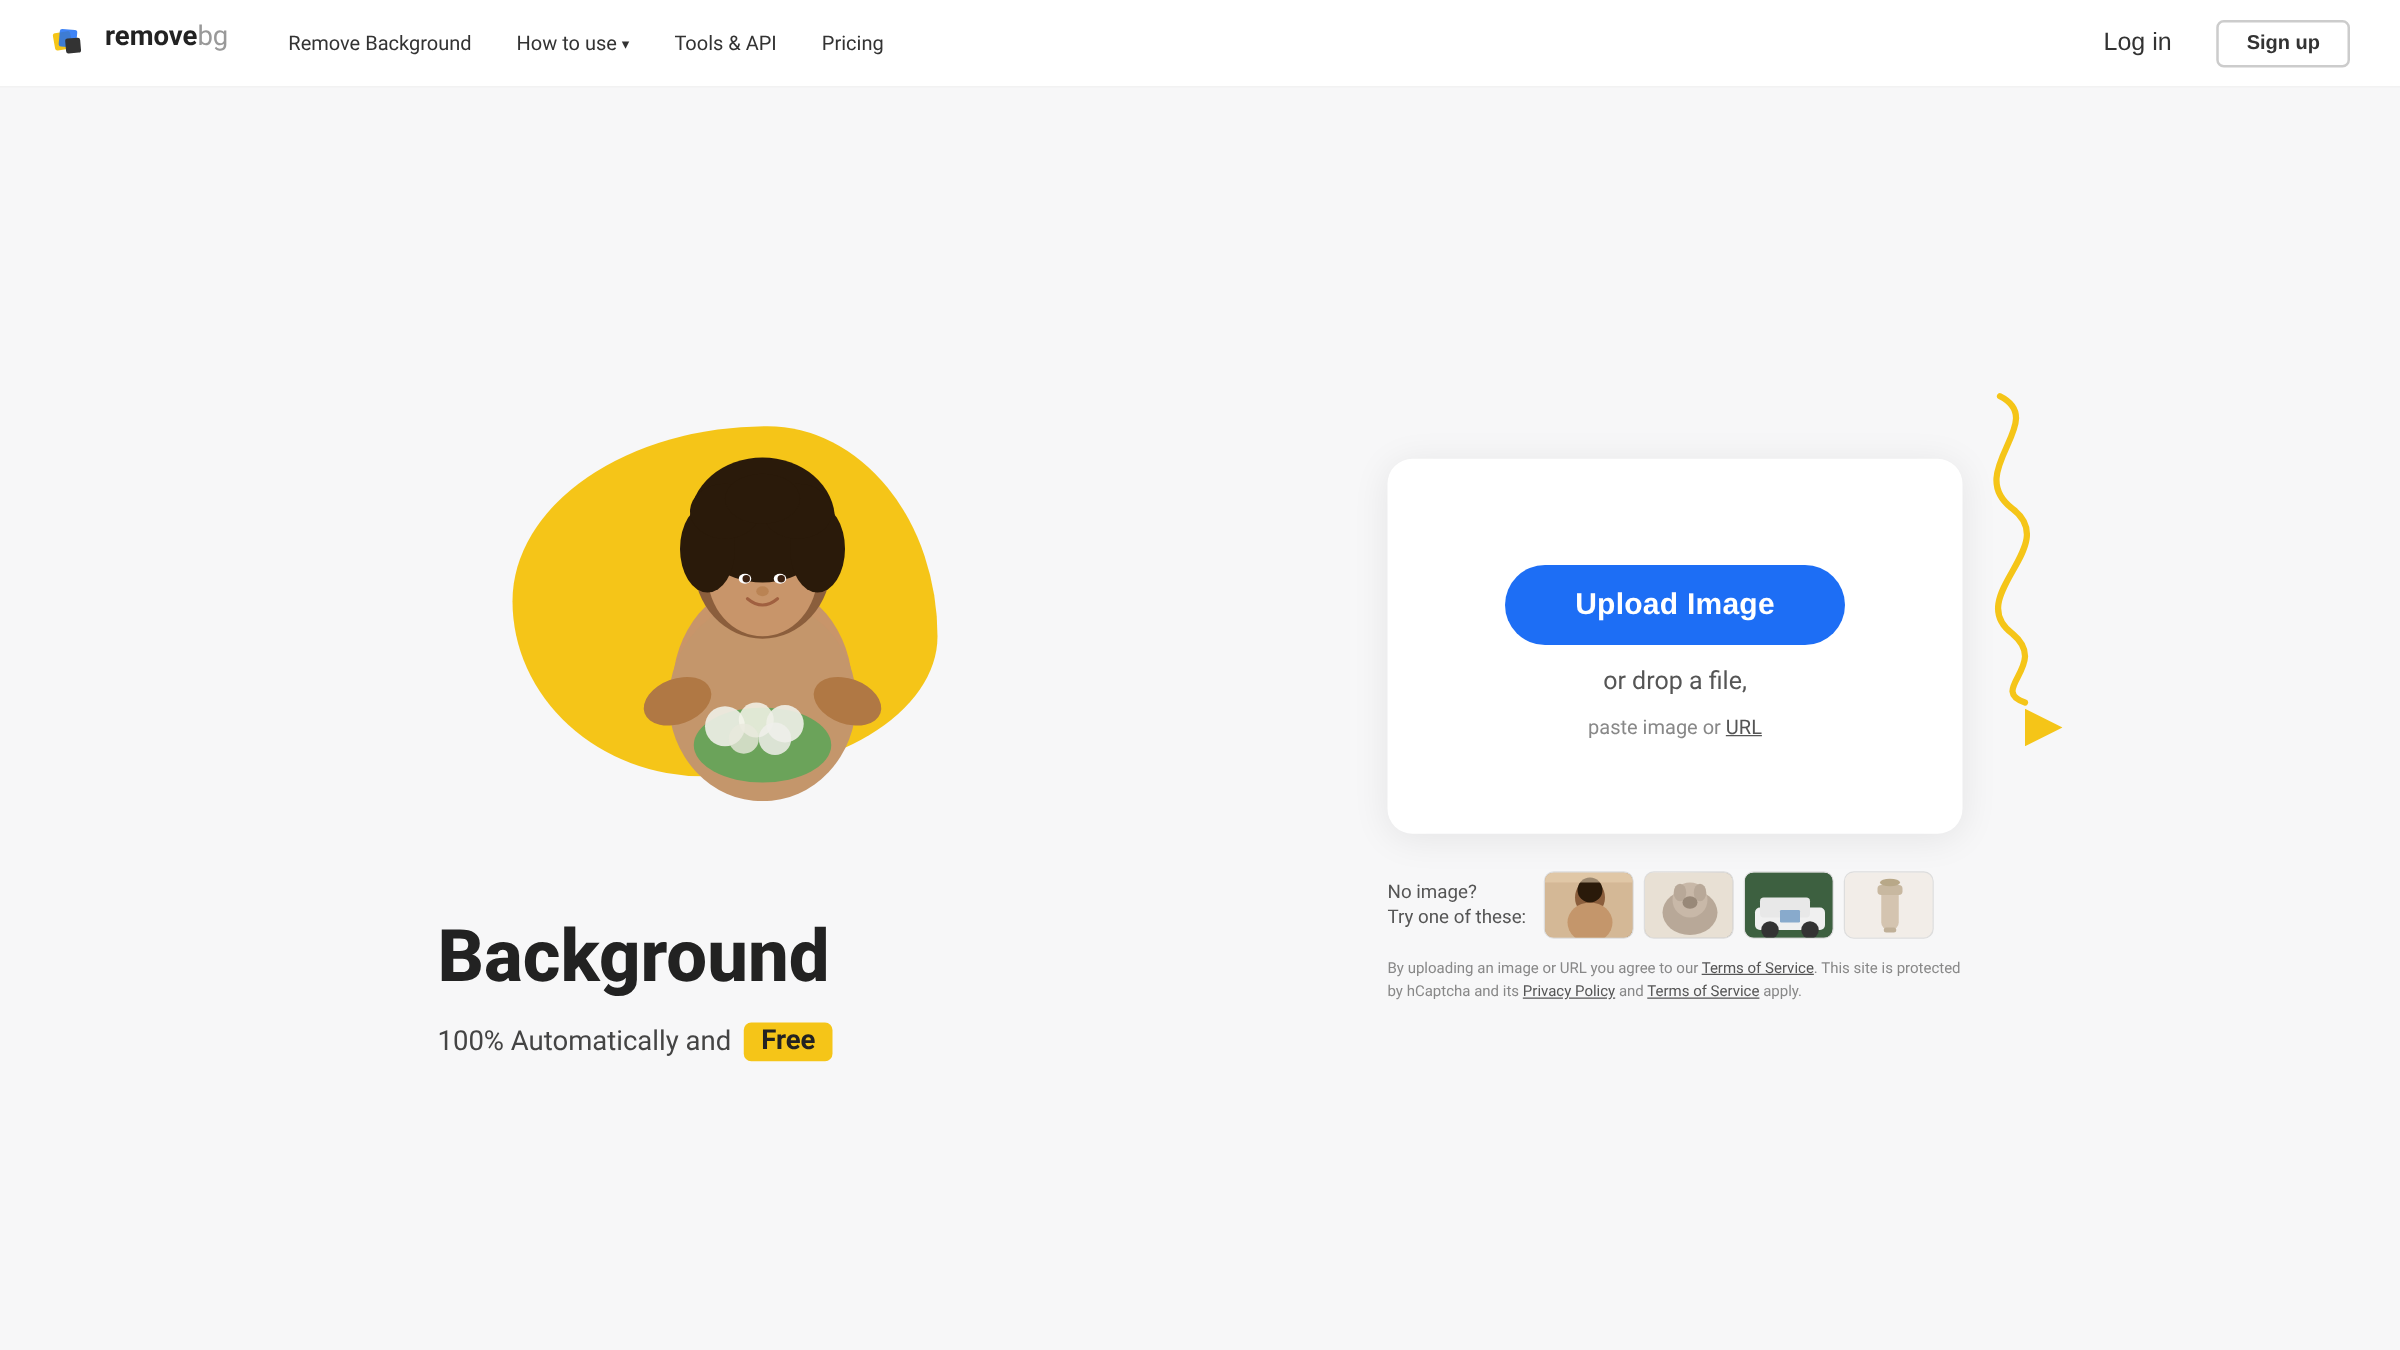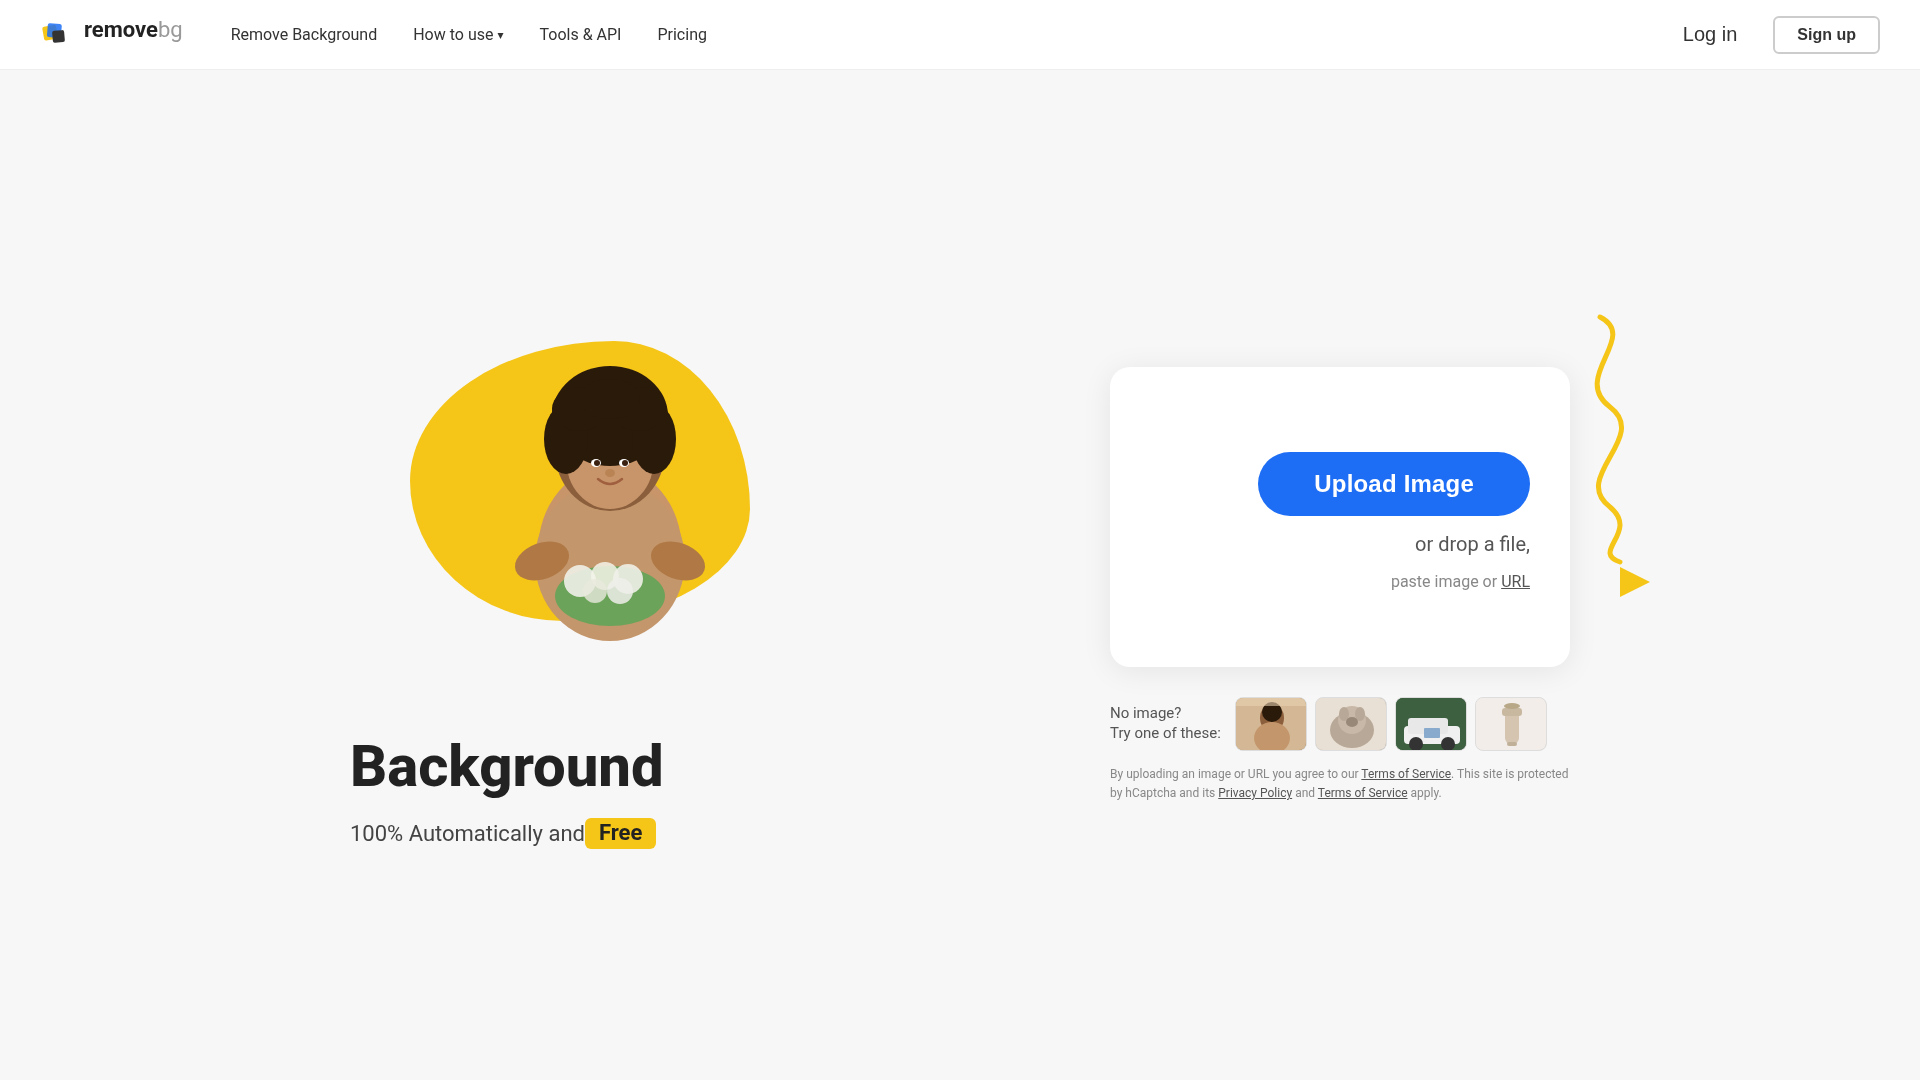--- a/index.html
+++ b/index.html
@@ -142,20 +142,21 @@
       color: #222;
       line-height: 1.1;
       margin-bottom: 20px;
     }
 
     .hero-subtitle {
       font-size: 22px;
       color: #444;
       display: flex;
       align-items: center;
+      gap: 10px;
     }
 
     .free-badge {
       background: #F5C518;
       color: #222;
       font-weight: 700;
       font-size: 22px;
       padding: 2px 14px 4px 14px;
       border-radius: 6px;
       display: inline-block;
@@ -191,21 +192,21 @@
       background: #fff;
       border-radius: 20px;
       padding: 50px 40px 40px 40px;
       box-shadow: 0 4px 30px rgba(0,0,0,0.08);
       text-align: center;
       position: relative;
       z-index: 1;
       min-height: 300px;
       display: flex;
       flex-direction: column;
-      align-items: flex-end;
+      align-items: center;
       justify-content: center;
       gap: 16px;
     }
 
     .btn-upload {
       background: #1d6ef5;
       color: #fff;
       border: none;
       border-radius: 40px;
       font-size: 24px;

